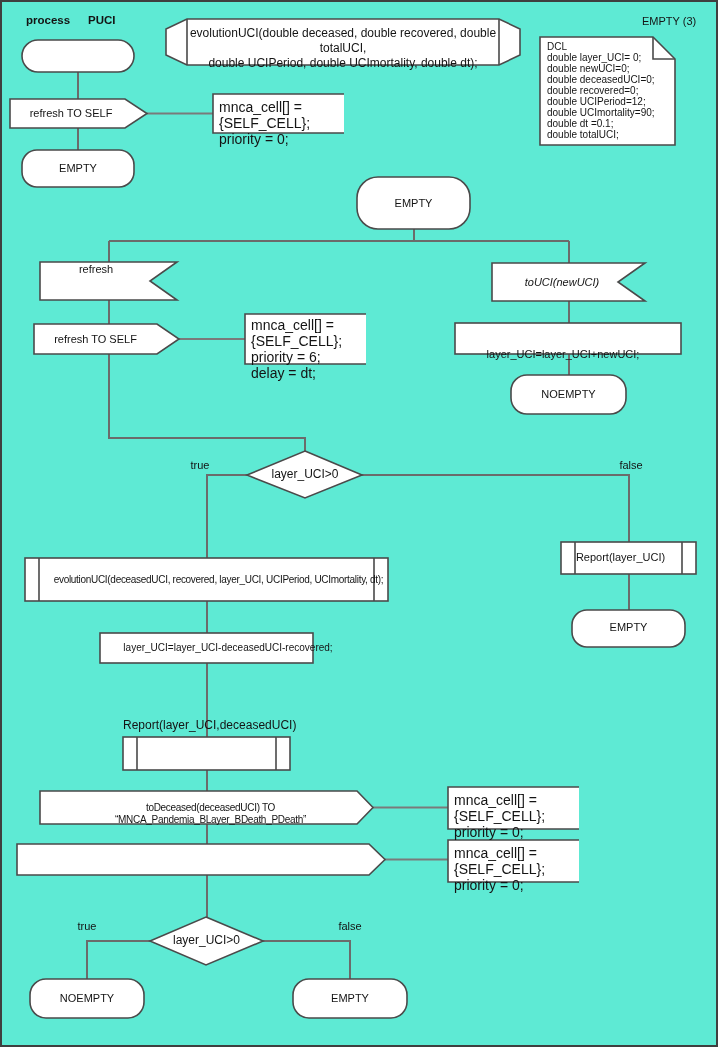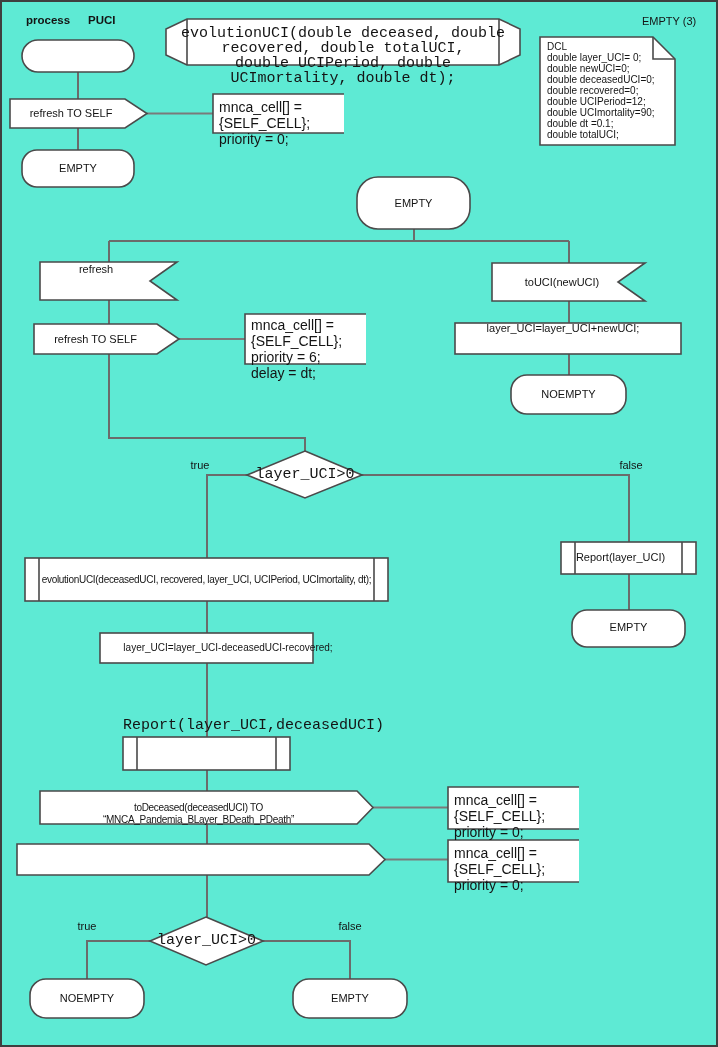--- a/index.html
+++ b/index.html
@@ -6,22 +6,22 @@
   #canvas{
     position:relative;width:718px;height:1047px;box-sizing:border-box;
     border:2px solid #3f3f3f;background:#5eead4;overflow:hidden;
     font-family:"Liberation Sans",sans-serif;color:#141414;
   }
   #shapes{position:absolute;left:0;top:0;width:718px;height:1047px;}
   .t{position:absolute;font-size:11px;line-height:13px;white-space:pre-line;color:#141414;}
   .c{text-align:center;}
   .b{font-weight:bold;font-size:11.5px;}
   .s10{font-size:10px;line-height:12px;}
-  .s105{font-size:15px;font-family:Liberation Mono, monospace;}
-  .tight{letter-spacing:-0.3px;}
+  .s105{font-size:12px;}
+  .tight{letter-spacing:-0.3px;padding-left:12px;}
   .cm{font-size:14px;line-height:16px;}
   .dcl{font-size:10px;line-height:11px;}
 </style>
 </head>
 <body>
 
 <div id="canvas">
 
   <svg id="shapes" viewBox="0 0 718 1047">
 
@@ -127,22 +127,22 @@
   <div class="t cm" style="left:217px;top:97px;width:122px;">mnca_cell[] = {SELF_CELL};
 priority = 0;</div>
   <div class="t c" style="left:20px;top:160px;width:112px;">EMPTY</div>
 
   <div class="t c" style="left:355px;top:195px;width:113px;">EMPTY</div>
   <div class="t c" style="left:38px;top:261px;width:112px;">refresh</div>
   <div class="t c" style="left:32px;top:331px;width:123px;">refresh TO SELF</div>
   <div class="t cm" style="left:249px;top:315px;width:112px;">mnca_cell[] = {SELF_CELL};
 priority = 6;
 delay = dt;</div>
-  <div class="t c" style="left:490px;top:274px;width:140px;">toUCI(newUCI)</div>
-  <div class="t c" style="left:453px;top:320px;width:216px;">layer_UCI=layer_UCI+newUCI;</div>
+  <div class="t c" style="left:490px;top:274px;width:140px;font-style:italic;">toUCI(newUCI)</div>
+  <div class="t c" style="left:453px;top:346px;width:216px;">layer_UCI=layer_UCI+newUCI;</div>
   <div class="t c" style="left:509px;top:386px;width:115px;">NOEMPTY</div>
 
   <div class="t c s105" style="left:245px;top:466px;width:116px;">layer_UCI&gt;0</div>
   <div class="t c" style="left:180px;top:457px;width:36px;">true</div>
   <div class="t c" style="left:609px;top:457px;width:40px;">false</div>
 
   <div class="t c" style="left:559px;top:549px;width:119px;">Report(layer_UCI)</div>
   <div class="t c" style="left:570px;top:619px;width:113px;">EMPTY</div>
 
   <div class="t c s10 tight" style="left:23px;top:572px;width:363px;">evolutionUCI(deceasedUCI, recovered, layer_UCI, UCIPeriod, UCImortality, dt);</div>

